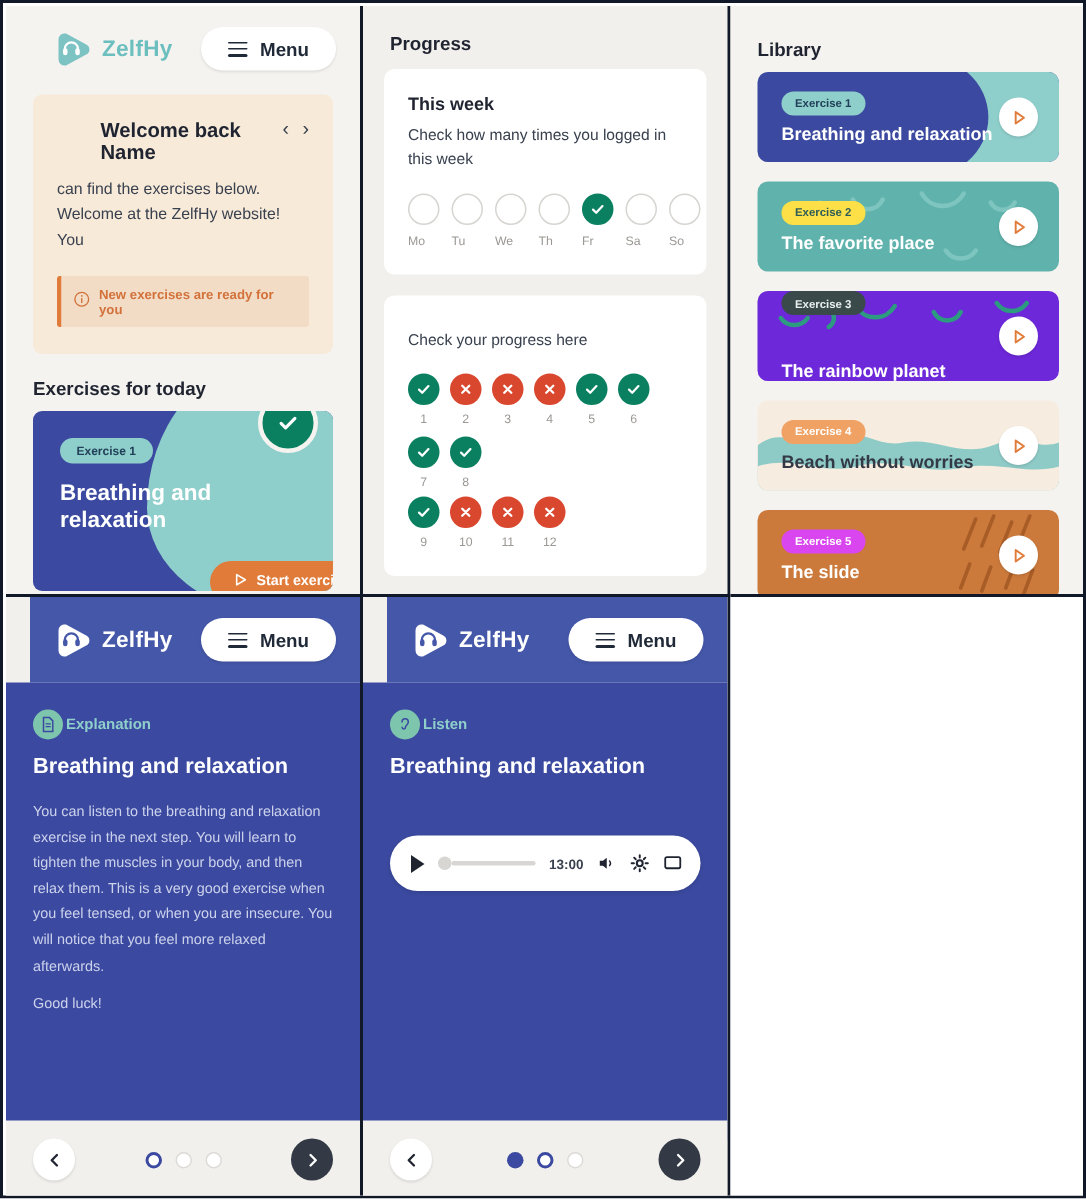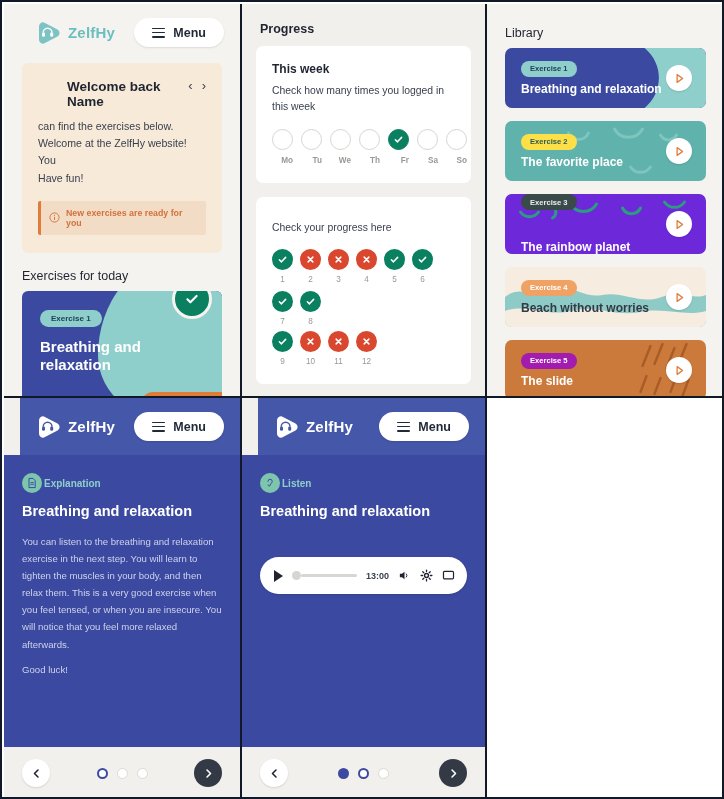--- a/index.html
+++ b/index.html
@@ -32,42 +32,42 @@
   .welcome-head{display:flex;align-items:flex-start;justify-content:space-between;margin-left:29px;}
   .welcome-title{font-size:13.5px;font-weight:bold;color:#1f2430;}
   .arrows{display:flex;gap:9px;color:#39414f;font-size:13px;}
   .arrows span{cursor:pointer;line-height:1;}
   .welcome-body{margin-top:9px;font-size:10.6px;line-height:1.62;color:#39414f;}
   .alert{margin-top:14px;background:#f3dcc6;border-left:3px solid #e07b39;border-radius:2px;
          padding:7px 8px;display:flex;align-items:center;gap:6px;}
   .alert-text{font-size:8.8px;color:#d2713a;font-weight:bold;}
 
   
-  .section-title{margin:16px 18px 8px 18px;font-size:12.5px;font-weight:normal;color:#1f2430;}
+  .section-title{margin:16px 18px 8px 18px;font-size:12.5px;font-weight:bold;color:#1f2430;}
   .section-title.lib{margin-top:22px;}
 
   
   .today-card{position:relative;margin:0 18px;height:120px;background:#3b4aa0;border-radius:6px;overflow:hidden;}
   .today-blob{position:absolute;right:-26px;top:-34px;width:150px;height:170px;background:#8fcfcb;border-radius:54% 46% 40% 60%/58% 48% 52% 42%;}
   .badge{display:inline-block;background:#8fcfcb;color:#22405a;font-size:8px;font-weight:bold;
          border-radius:10px;padding:4px 11px;position:relative;}
   .today-inner{position:relative;padding:16px 0 0 18px;}
   .today-title{margin-top:11px;font-size:15px;font-weight:bold;color:#ffffff;line-height:1.24;max-width:140px;position:relative;}
   .check-badge{position:absolute;right:10px;top:-12px;width:34px;height:34px;border-radius:50%;background:#0a8060;
                border:3px solid #f5f3ef;display:flex;align-items:center;justify-content:center;z-index:4;}
   .start-btn{position:absolute;left:118px;bottom:-8px;background:#e07b39;color:#ffffff;border-radius:16px;
              padding:8px 16px;display:flex;align-items:center;gap:6px;font-size:9.5px;font-weight:bold;white-space:nowrap;}
 
   
   .p-title{margin:18px 0 10px 18px;font-size:12.5px;font-weight:bold;color:#1f2430;}
   .card{margin:0 14px 14px 14px;background:#ffffff;border-radius:7px;padding:16px 16px 18px 16px;}
   .card-h{font-size:12px;font-weight:bold;color:#1f2430;}
   .card-sub{margin-top:7px;font-size:10.4px;line-height:1.55;color:#39414f;}
   .days{display:flex;gap:8px;margin-top:14px;}
-  .day{width:21px;text-align:right;font-weight:bold;}
+  .day{width:21px;text-align:left;}
   .dot-ring{width:21px;height:21px;border-radius:50%;border:1.6px solid #d7d5d1;box-sizing:border-box;}
   .dot-ring.done{background:#0a8060;border-color:#0a8060;display:flex;align-items:center;justify-content:center;}
   .day-lbl{margin-top:6px;font-size:8.2px;color:#9b9893;}
   .weeks{display:flex;gap:7px;margin-top:13px;flex-wrap:wrap;}
   .wk{width:21px;text-align:center;}
   .wk-dot{width:21px;height:21px;border-radius:50%;display:flex;align-items:center;justify-content:center;}
   .wk-dot.ok{background:#0a8060;}
   .wk-dot.no{background:#d9472f;}
   .wk-lbl{margin-top:5px;font-size:8.2px;color:#9b9893;}
   .wk-row2{margin-top:5px;}
@@ -144,21 +144,20 @@
       <div class="welcome-head">
         <div class="welcome-title">Welcome back Name</div>
         <div class="arrows">
           <span>‹</span>
           <span>›</span>
         </div>
       </div>
       <div class="welcome-body">
         <div>can find the exercises below.</div>
         <div>Welcome at the ZelfHy website! You</div>
-        <div>Have fun!</div>
       </div>
       <div class="alert">
         <span>
           <svg width="11" height="11" viewBox="0 0 12 12">
               <circle cx="6" cy="6" r="5" fill="none" stroke="#d2713a" stroke-width="1"></circle>
               <rect x="5.5" y="3" width="1" height="1.2" fill="#d2713a"></rect>
               <rect x="5.5" y="5.2" width="1" height="3.5" fill="#d2713a"></rect>
             </svg>
         </span>
         <span class="alert-text">New exercises are ready for you</span>
@@ -412,21 +411,21 @@
                 <path d="M140 6 L132 26"></path>
                 <path d="M152 4 L144 24"></path>
                 <path d="M164 8 L156 28"></path>
                 <path d="M176 4 L168 24"></path>
                 <path d="M136 36 L130 52"></path>
                 <path d="M150 38 L144 54"></path>
                 <path d="M166 36 L160 52"></path>
                 <path d="M178 40 L172 56"></path>
               </g>
             </svg></div>
-          <span class="lib-badge" style="background:#a21caf;color:#ffffff">Exercise 5</span>
+          <span class="lib-badge" style="background:#d946ef;color:#ffffff">Exercise 5</span>
           <span class="lib-title" style="color:#ffffff">The slide</span>
           <span class="play-circle">
             <svg width="11" height="11" viewBox="0 0 12 12">
               <path d="M3.4 1.8 L9.4 6 L3.4 10.2 Z" fill="none" stroke="#e07b39" stroke-width="1.4" stroke-linejoin="round"></path>
             </svg>
           </span>
         </div>
       </div>
   </div>
 

